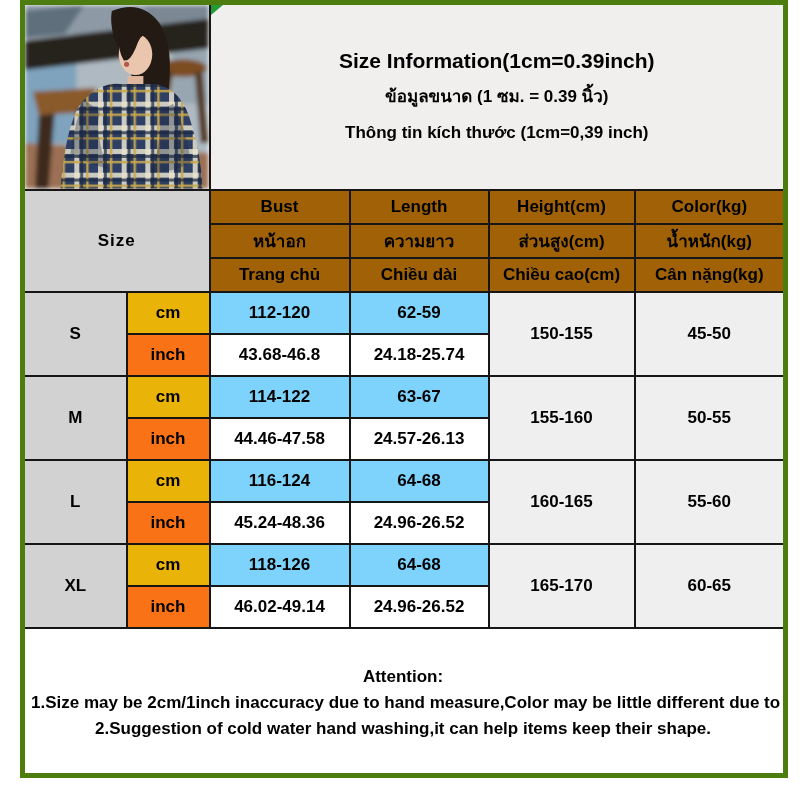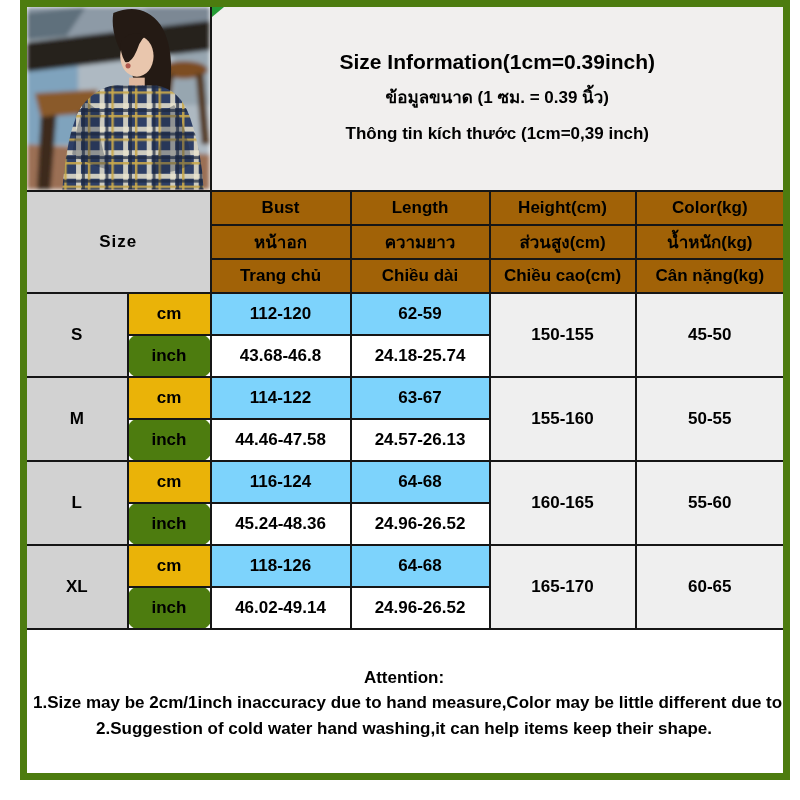--- a/index.html
+++ b/index.html
@@ -12,21 +12,21 @@
   }
   .sheet {
     position: absolute;
     left: 20px; top: 0;
     width: 763px; height: 797px;
   }
   table.size-chart {
     border-collapse: collapse;
     table-layout: fixed;
     width: 763px;
-    border: 7px solid #4d7c0f;
+    border: 5px solid #4d7c0f;
   }
   table.size-chart td {
     border: 2px solid #161616;
     text-align: center;
     vertical-align: middle;
     font-weight: bold;
     font-size: 17px;
     overflow: hidden;
     white-space: nowrap;
   }
@@ -55,21 +55,21 @@
     border-right: 12px solid transparent;
   }
   td.size-head {
     background: #d2d2d2;
     font-size: 31px;
     letter-spacing: 1px;
   }
   td.hdr { background: #a16207; }
   td.letter-cell { background: #d2d2d2; font-size: 19px; }
   td.unit-cm   { background: #eab308; }
-  td.unit-inch { background: #4d7c0f; border-radius: 10px; }
+  td.unit-inch { background: #f97316; }
   td.val-cm    { background: #7dd3fc; }
   td.val-inch  { background: #ffffff; }
   td.merged-light { background: #efefef; }
 
   tr.r-photo  { height: 186px; }
   tr.r-hdr    { height: 34px; }
   tr.r-data   { height: 42px; }
   tr.r-note   { height: 148px; margin-left: 37px; }
 
   td.attention-cell {

